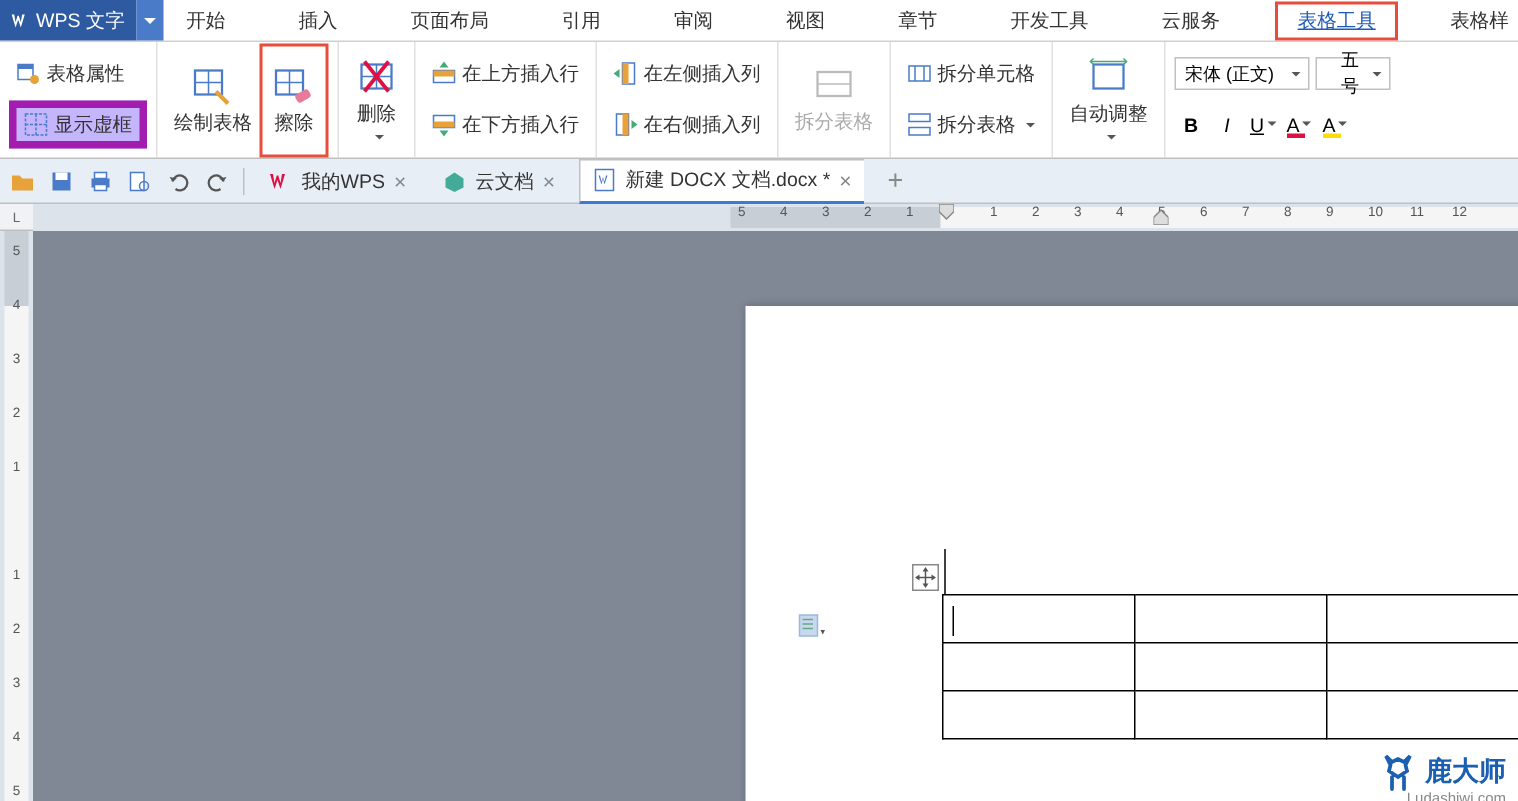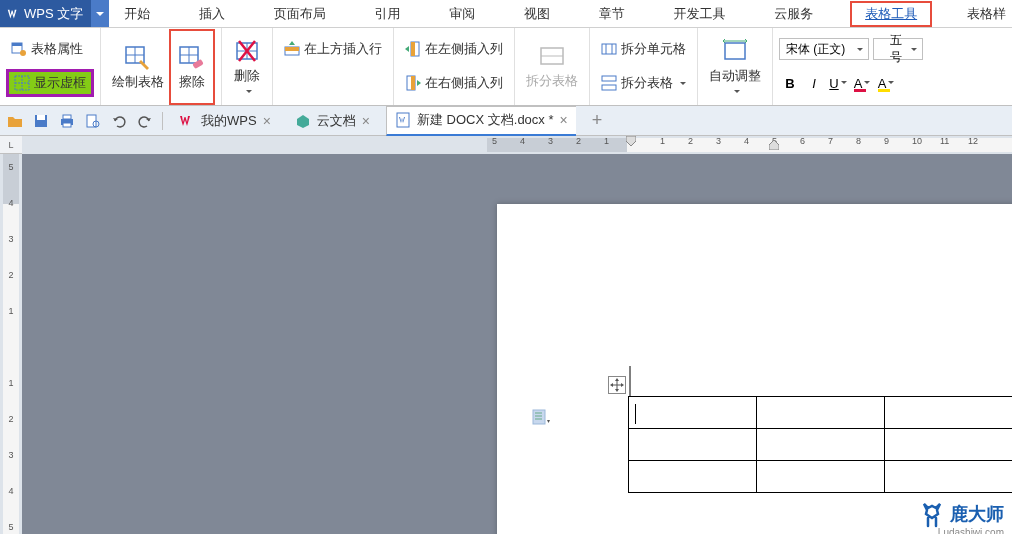--- a/index.html
+++ b/index.html
@@ -18,21 +18,21 @@
     .menu-tab.partial { padding-right: 6px; }
     
     
     .ribbon { height: 78px; background: #fff; border-bottom: 1px solid #c0c0c0; display: flex; }
     .ribbon-group { display: flex; flex-direction: column; padding: 4px 6px; border-right: 1px solid #e0e0e0; text-align: right; }
     .ribbon-row { display: flex; align-items: center; gap: 2px; height: 34px; }
     .ribbon-btn { display: flex; align-items: center; gap: 4px; padding: 2px 5px; cursor: pointer; font-size: 13px; color: #333; }
     .ribbon-btn.vert { flex-direction: column; gap: 2px; height: 68px; justify-content: center; }
     .ribbon-btn.disabled { color: #aaa; }
     .highlight-box { border: 2px solid #e74c3c; padding: 2px; }
-    .ribbon-btn.showframe { background: #84cc16; border: 3px solid #a21caf; }
+    .ribbon-btn.showframe { background: #c4b5fd; border: 5px solid #a21caf; }
     .ico { width: 16px; height: 16px; display: inline-flex; align-items: center; justify-content: center; }
     .ico-lg { width: 28px; height: 28px; }
     .caret-dn::after { content: ""; display: inline-block; border: 3px solid transparent; border-top-color: #555; margin-left: 3px; margin-top: 3px; }
     .font-select { border: 1px solid #c0c0c0; padding: 2px 20px 2px 6px; font-size: 12px; background: #fff; position: relative; height: 22px; display: flex; align-items: center; }
     .font-select::after { content: ""; position: absolute; right: 5px; top: 9px; border: 3px solid transparent; border-top-color: #555; }
     .fmt-btn { width: 22px; height: 22px; display: flex; align-items: center; justify-content: center; border: 1px solid transparent; cursor: pointer; font-size: 13px; }
     .fmt-btn.caret::after { content: ""; border: 3px solid transparent; border-top-color: #555; margin-left: 2px; margin-top: 2px; }
     .color-a { position: relative; }
     .color-a .bar { position: absolute; bottom: 1px; left: 2px; right: 6px; height: 3px; }
     
@@ -165,20 +165,32 @@
     <div class="ribbon-row">
       <div class="ribbon-btn">
         <span class="ico">
             <svg viewBox="0 0 16 16">
               <rect x="1" y="6" width="14" height="8" fill="none" stroke="#4a7bc8"></rect>
               <rect x="1" y="6" width="14" height="4" fill="#e8a23a"></rect>
               <path d="M8 0 L11 4 L5 4 Z" fill="#4a7"></path>
             </svg>
           </span>
         <span>在上方插入行</span>
+      </div>
+    </div>
+    <div class="ribbon-row">
+      <div class="ribbon-btn">
+        <span class="ico">
+            <svg viewBox="0 0 16 16">
+              <rect x="1" y="2" width="14" height="8" fill="none" stroke="#4a7bc8"></rect>
+              <rect x="1" y="6" width="14" height="4" fill="#e8a23a"></rect>
+              <path d="M8 16 L11 12 L5 12 Z" fill="#4a7"></path>
+            </svg>
+          </span>
+        <span>在下方插入行</span>
       </div>
     </div>
   </div>
 
   <div class="ribbon-group">
     <div class="ribbon-row">
       <div class="ribbon-btn">
         <span class="ico">
             <svg viewBox="0 0 16 16">
               <rect x="6" y="1" width="8" height="14" fill="none" stroke="#4a7bc8"></rect>

